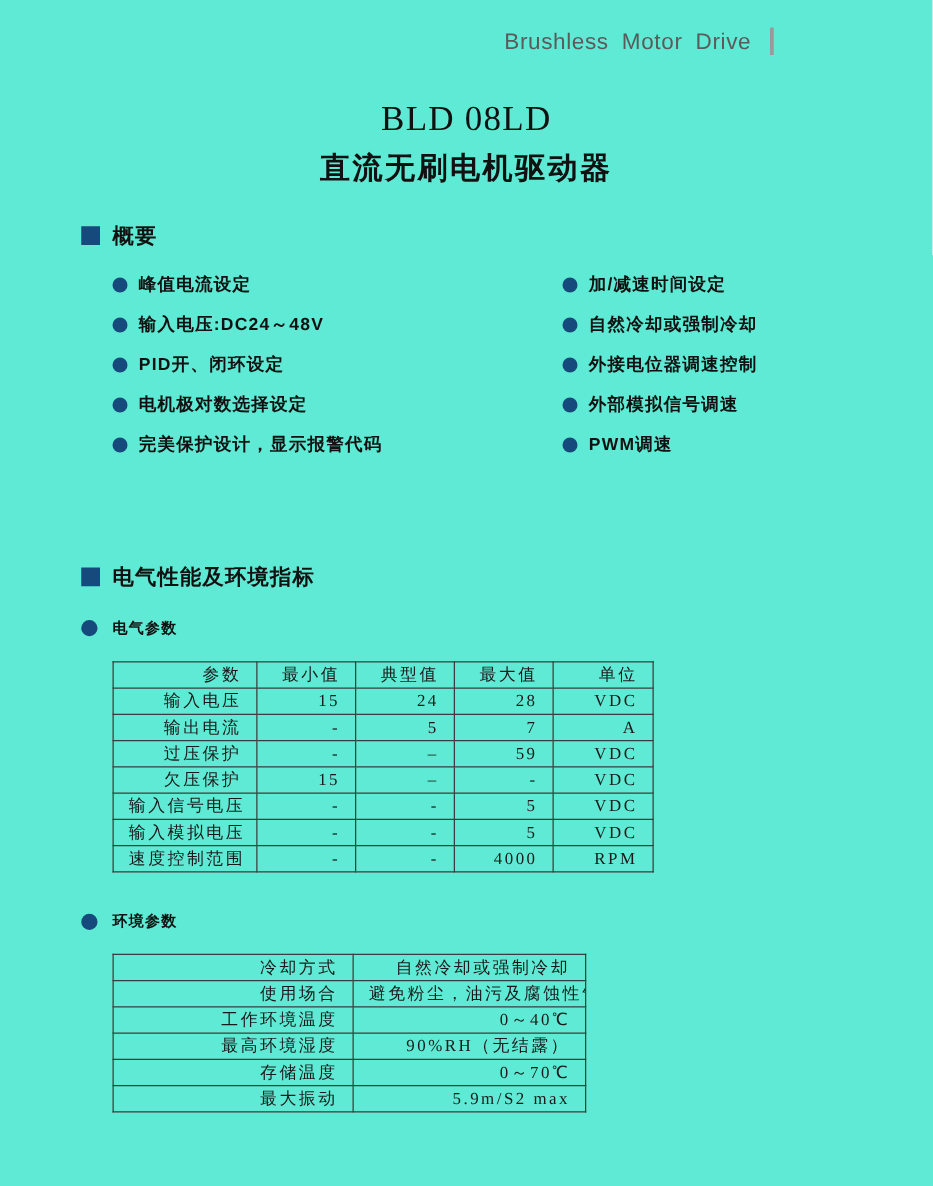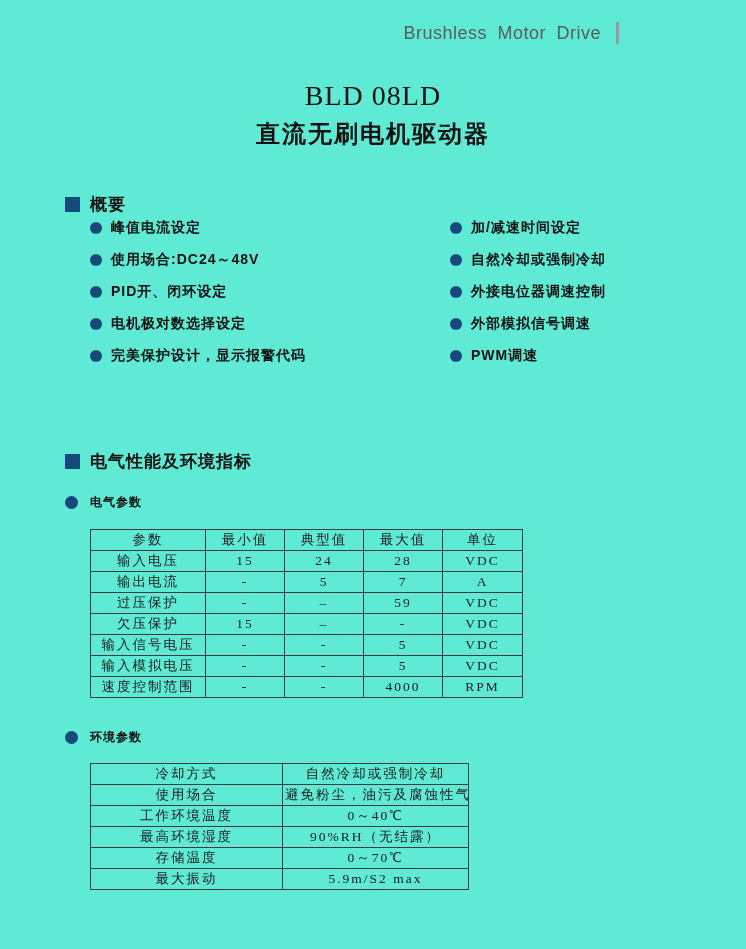--- a/index.html
+++ b/index.html
@@ -137,57 +137,57 @@
     position: absolute;
     border-collapse: collapse;
     table-layout: fixed;
     font-family: "Liberation Serif", serif;
     font-size: 13.5px;
     color: #1a1a1a;
   }
   table.spec td, table.spec th {
     border: 1px solid #3c3c3c;
     height: 21px;
-    text-align: center;
+    text-align: right;
     vertical-align: middle;
     font-weight: normal;
     letter-spacing: 2px;
-    padding: 0 2px;
+    padding: 0 12px;
     overflow: hidden;
     white-space: nowrap;
   }
   table.elec { top: 529px; left: 90px; width: 433px; }
   table.env  { top: 763px; left: 90px; width: 378px; }
 </style>
 </head>
 <body>
 
 <div class="page">
 
   <div class="brand-row">
     <span class="brand-text">Brushless Motor Drive</span>
     <span class="brand-bar"></span>
   </div>
 
   <div class="model-title">BLD 08LD</div>
   <div class="product-title">直流无刷电机驱动器</div>
 
-  <div class="section-heading" style="top:193px">
+  <div class="section-heading" style="top:177px">
     <span class="sq-marker"></span>
     <span class="h-label">概要</span>
   </div>
 
   <div class="features-col features-left">
       <div class="feature">
         <span class="dot"></span>
         <span class="ftxt">峰值电流设定</span>
       </div>
       <div class="feature">
         <span class="dot"></span>
-        <span class="ftxt">使用场合:DC24～48V</span>
+        <span class="ftxt">输入电压:DC24～48V</span>
       </div>
       <div class="feature">
         <span class="dot"></span>
         <span class="ftxt">PID开、闭环设定</span>
       </div>
       <div class="feature">
         <span class="dot"></span>
         <span class="ftxt">电机极对数选择设定</span>
       </div>
       <div class="feature">

